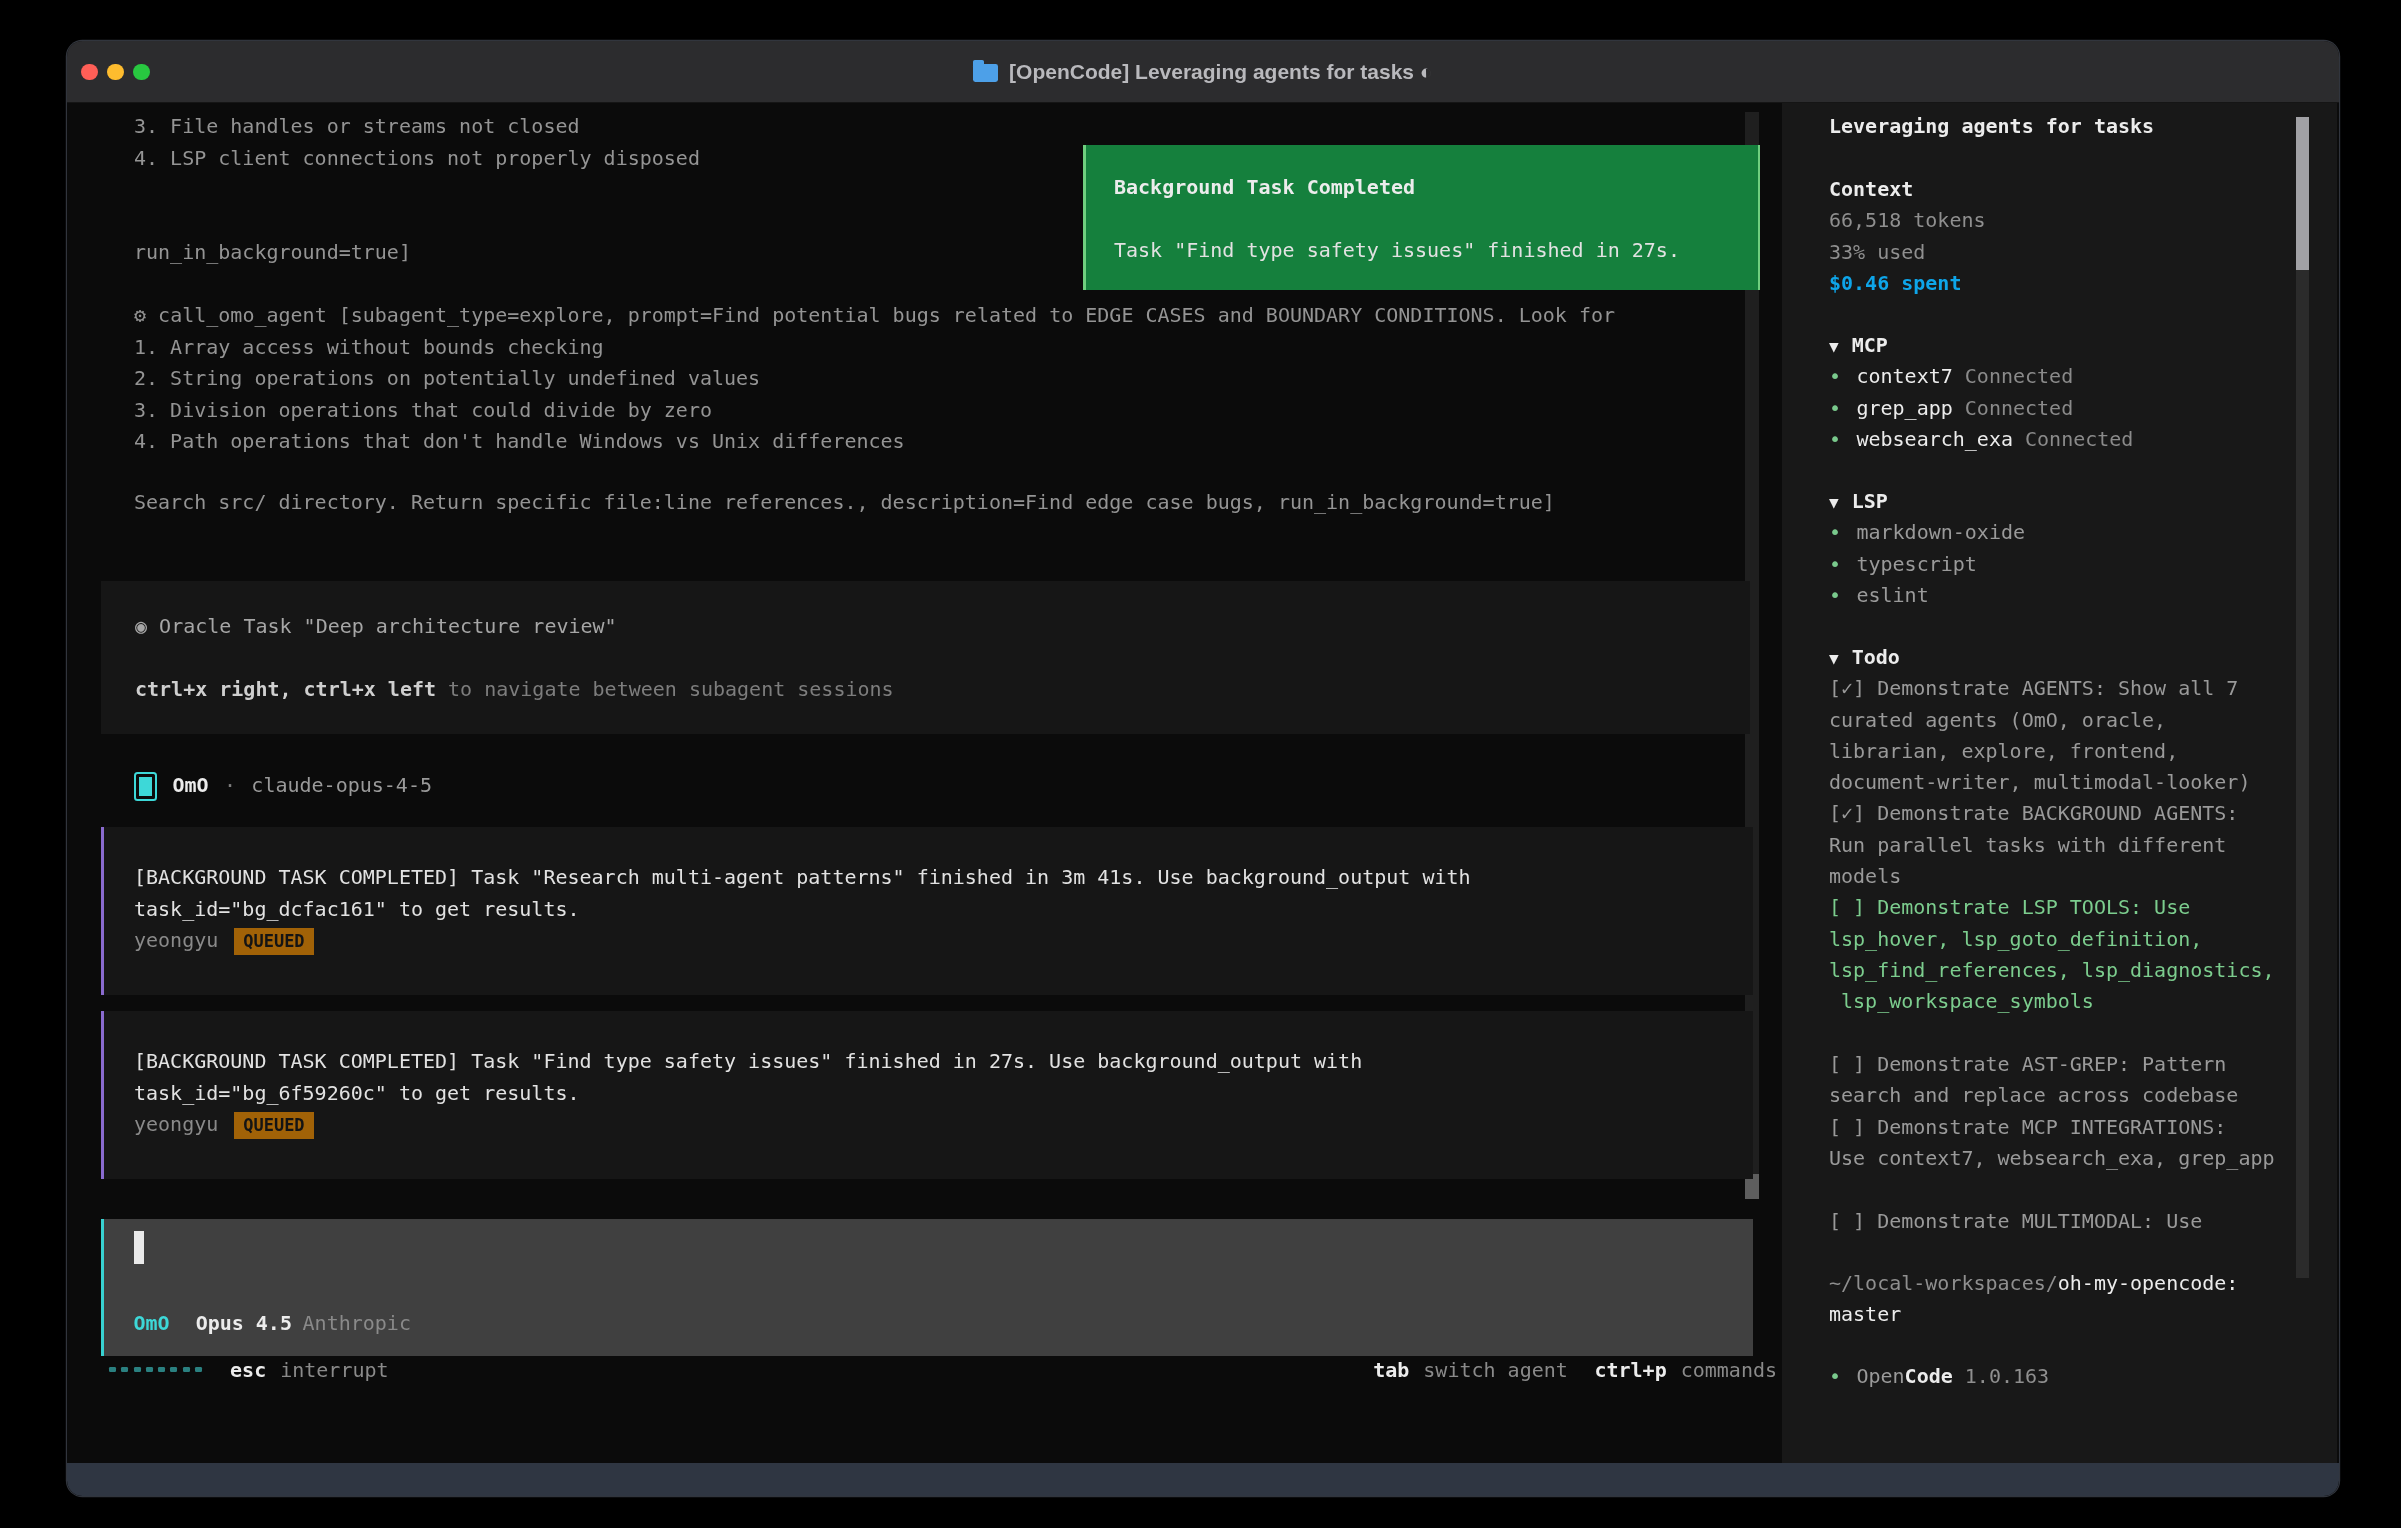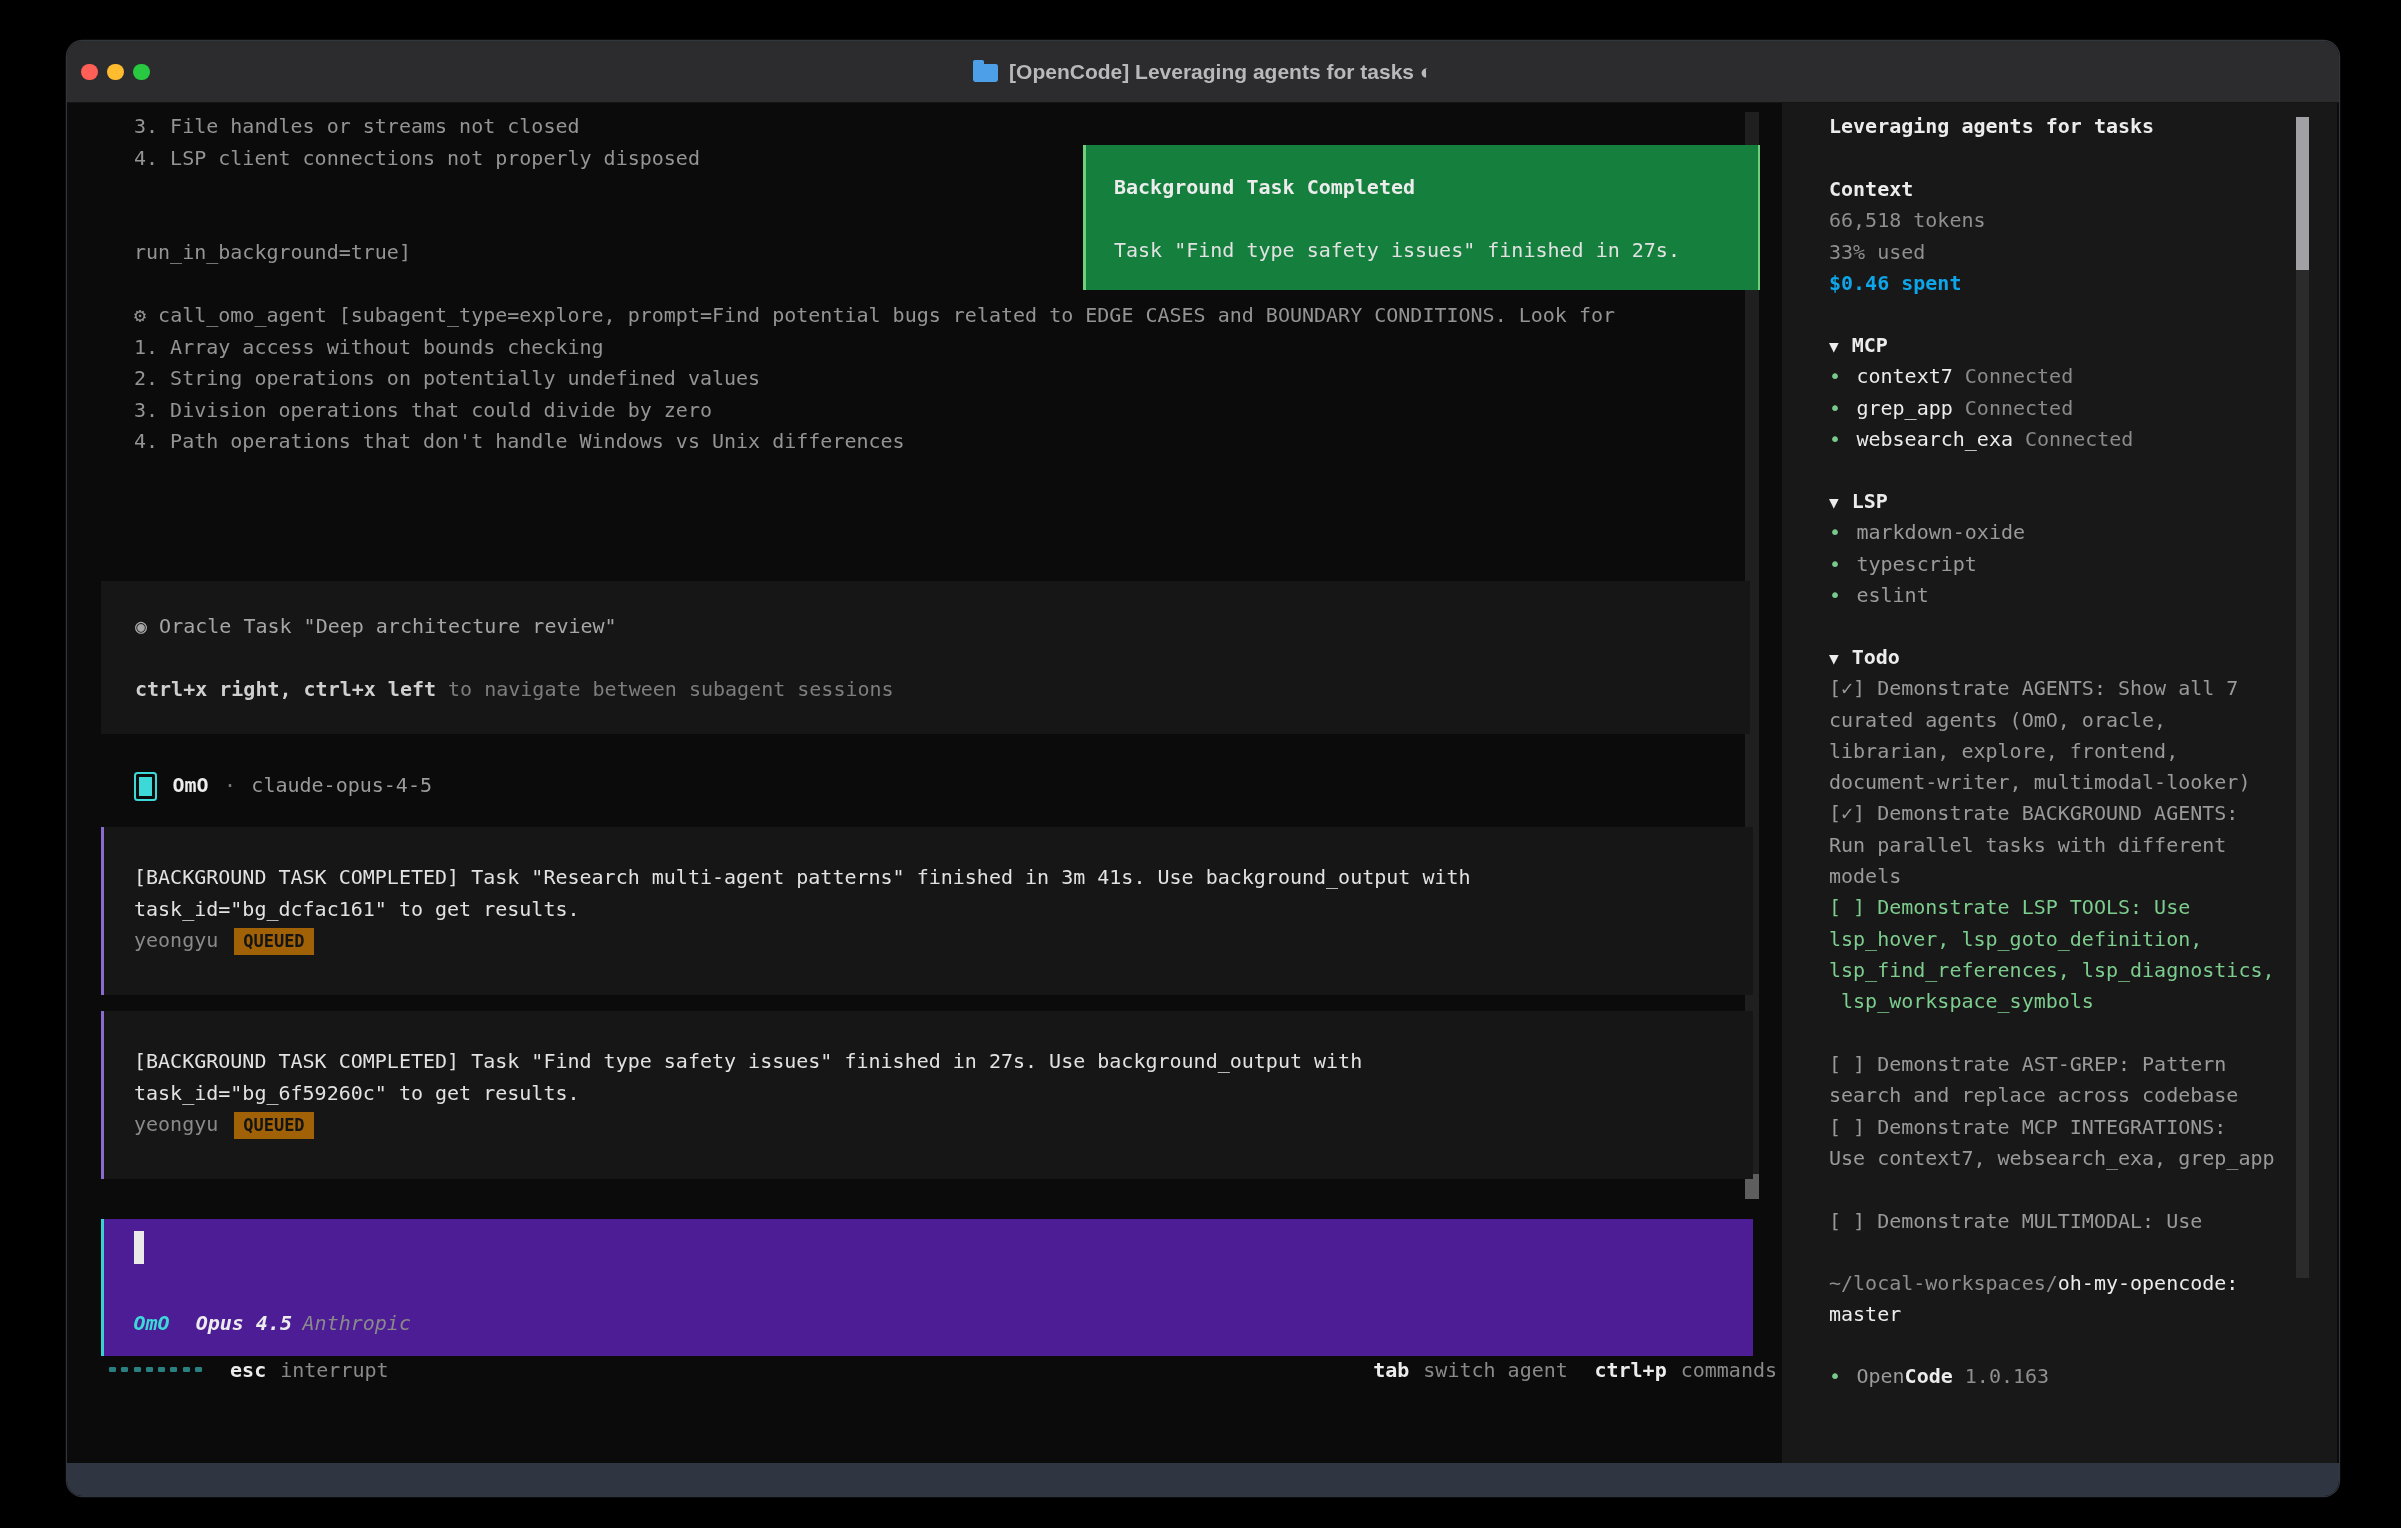--- a/index.html
+++ b/index.html
@@ -14,22 +14,22 @@
   .folder{position:relative;width:25px;height:17.7px;background:#4da0e8;border-radius:2.4px;margin-top:3.5px;}
   .folder::before{content:"";position:absolute;top:-4.7px;left:0;width:10.6px;height:5.9px;background:#4da0e8;
     border-radius:1.8px 1.8px 0 0;}
   .ln{position:absolute;height:31px;line-height:31px;font-size:20px;color:#949494;white-space:pre;}
   .w{color:#ececec;} .b{font-weight:bold;} .dim{color:#7d7d7d;text-align:center;} .grn{color:#7ccd8e;} .cy{color:#3dd8d8;}
   .bright{color:#e2e2e2;}
   #toast{position:absolute;left:1016px;top:104px;width:672px;height:145px;background:#15803d;
     border-left:3.5px solid #6fcf7f;border-right:2.4px solid #6fcf7f;}
   .panel{position:absolute;background:#161616;}
   .msg{border-left:3.5px solid #8a6bcf;}
-  #input-panel{position:absolute;left:34px;top:1178px;width:1649px;height:137px;background:#4c1d95;
-    border-left:3px solid #38d2d2;font-style:italic;}
+  #input-panel{position:absolute;left:34px;top:1178px;width:1649px;height:137px;background:#404040;
+    border-left:3px solid #38d2d2;}
   #cursor{position:absolute;left:29.5px;top:11.8px;width:10px;height:33px;background:#eaeaea;}
   .badge{display:inline-block;background:#a16207;color:#141414;font-weight:bold;font-size:17px;
     line-height:26.6px;height:26.6px;padding:0 9.5px;margin-left:15.4px;vertical-align:middle;}
   .track{position:absolute;background:#1f1f1f;}
   .thumb{position:absolute;background:#5e5e5e;}
   #sidebar{position:absolute;left:1715px;top:62px;width:555px;height:1360px;background:#181818;}
   #sb-track{position:absolute;left:514px;top:14px;width:13px;height:1161px;background:#2b2b2b;}
   #sb-thumb{position:absolute;left:514px;top:14px;width:13px;height:153px;background:#a1a1a5;}
   .caret{font-size:16px;margin-right:13px;color:#ececec;}
   .bullet{color:#79c98c;margin-right:15.4px;}
@@ -64,20 +64,21 @@
 
   <div class="ln" style="left:67px;top:70px;">3. File handles or streams not closed</div>
   <div class="ln" style="left:67px;top:102px;">4. LSP client connections not properly disposed</div>
   <div class="ln" style="left:67px;top:196px;">run_in_background=true]</div>
 
   <div class="ln" style="left:67px;top:259px;"><span>⚙</span><span> </span><span>call_omo_agent [subagent_type=explore, prompt=Find potential bugs related to EDGE CASES and BOUNDARY CONDITIONS. Look for</span></div>
   <div class="ln" style="left:67px;top:291px;">1. Array access without bounds checking</div>
   <div class="ln" style="left:67px;top:322px;">2. String operations on potentially undefined values</div>
   <div class="ln" style="left:67px;top:354px;">3. Division operations that could divide by zero</div>
   <div class="ln" style="left:67px;top:385px;">4. Path operations that don't handle Windows vs Unix differences</div>
+  <div class="ln" style="left:67px;top:446px;">Search src/ directory. Return specific file:line references., description=Find edge case bugs, run_in_background=true]</div>
 
   <div id="toast">
     <div class="ln w b" style="left:28px;top:27px;">Background Task Completed</div>
     <div class="ln bright" style="left:28px;top:90px;">Task "Find type safety issues" finished in 27s.</div>
   </div>
 
   <div class="panel" style="left:34px;top:540px;width:1649px;height:153px;">
     <div class="ln" style="left:34px;top:29.5px;color:#a6a6a6;"><span>◉</span><span> </span><span>Oracle Task "Deep architecture review"</span></div>
     <div class="ln" style="left:34px;top:93px;"><span class="b" style="color:#cfcfcf;">ctrl+x right, ctrl+x left</span><span class="dim"> to navigate between subagent sessions</span></div>
   </div>

